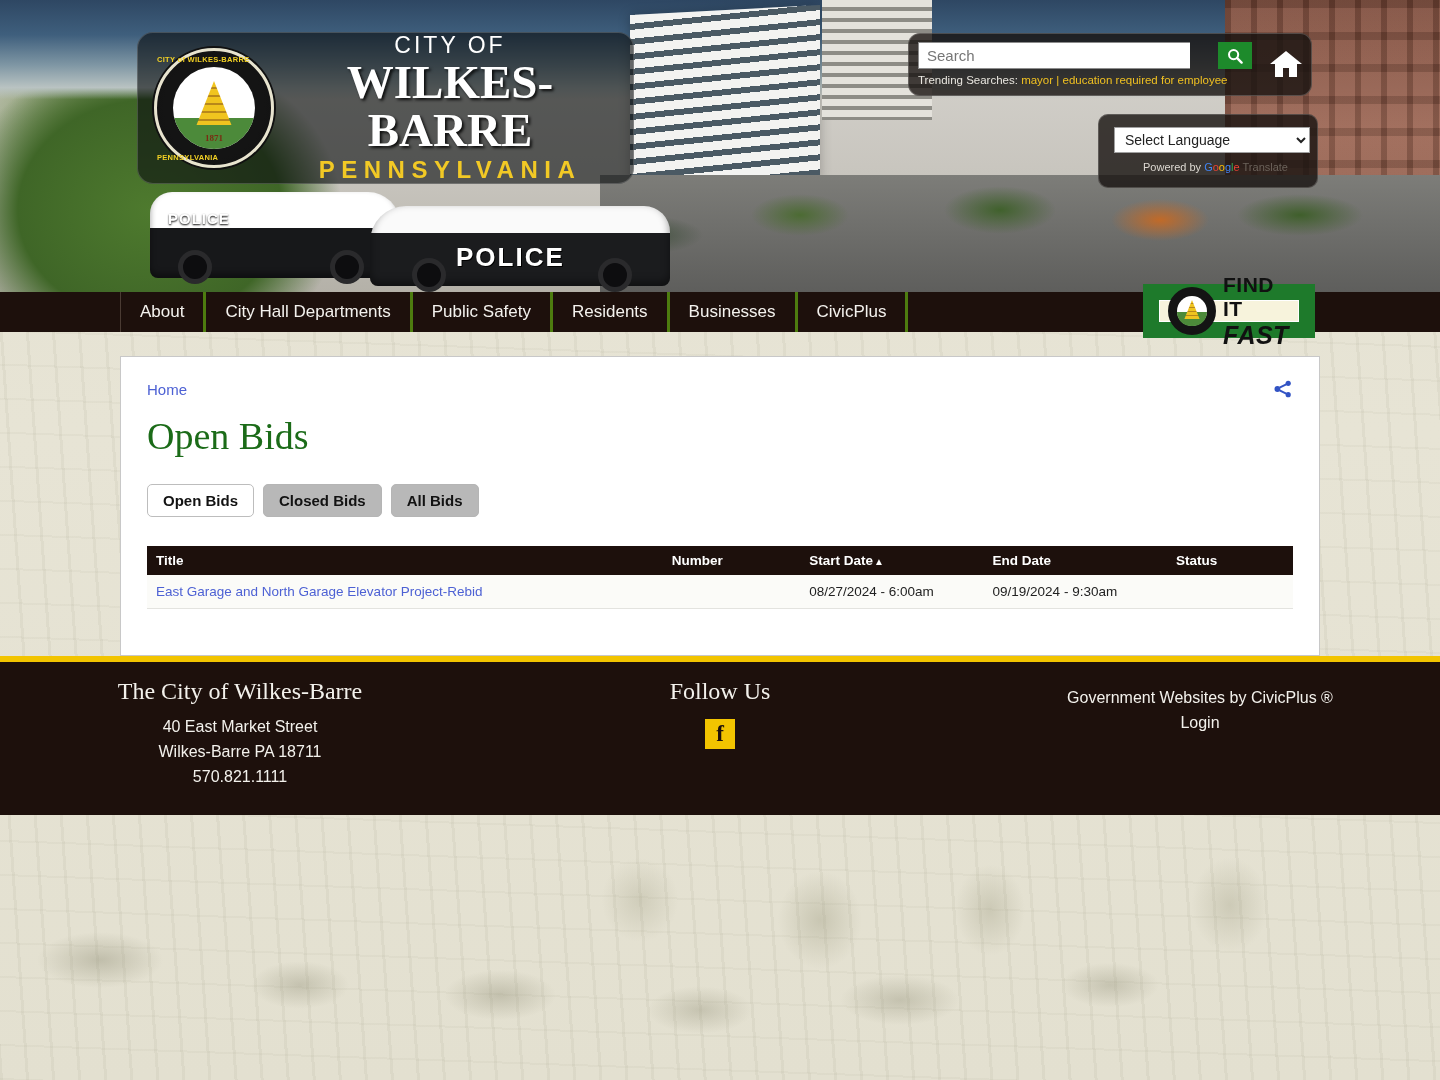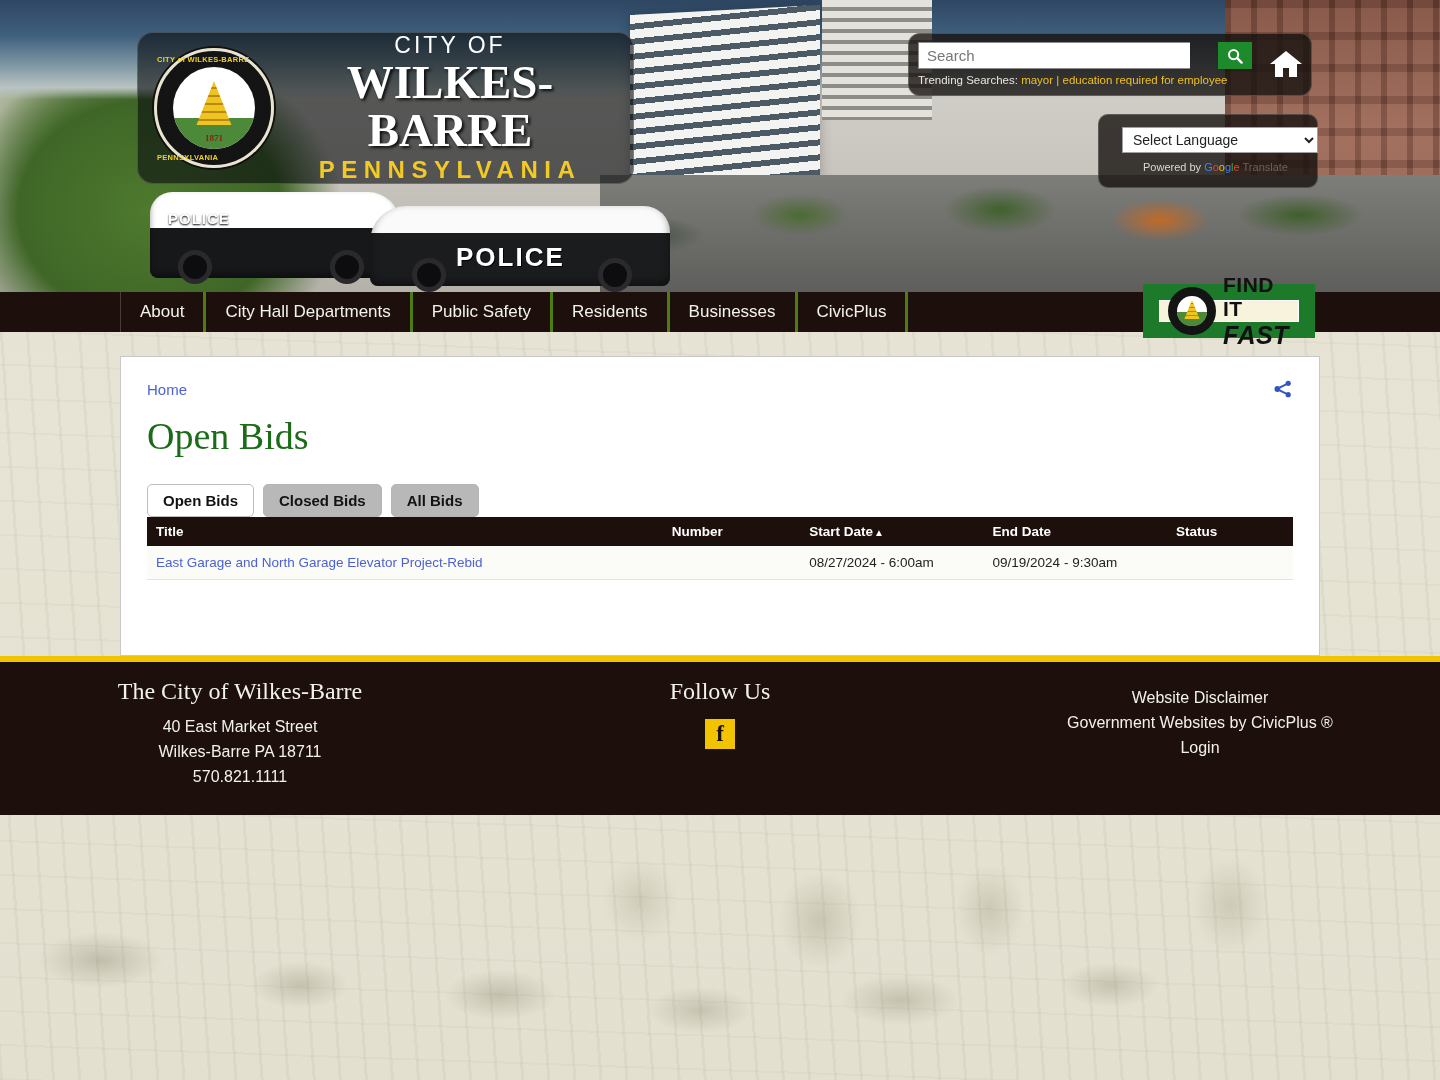--- a/index.html
+++ b/index.html
@@ -231,21 +231,21 @@
   }
 
   
   .lang-plate {
     position: absolute;
     left: 1098px; top: 114px;
     width: 220px; height: 74px;
     border-radius: 10px;
     background: rgba(22,18,15,.80);
     box-shadow: inset 0 0 0 1px rgba(255,255,255,.18);
-    padding: 13px 12px 0 24px;
+    padding: 13px 12px 0 16px;
   }
   .lang-select {
     width: 196px; height: 26px;
     background: #fff; border: 1px solid #a0a0a0;
     font: 400 14px "Liberation Sans", sans-serif; color: #222;
     padding: 0 6px;
   }
   .powered {
     margin-top: 8px; text-align: right; padding-right: 18px;
     font: 400 11px "Liberation Sans", sans-serif; color: #ddd9d2;
@@ -351,20 +351,21 @@
     border: 1px solid #b5b5b5;
     background: #b8b8b8;
     line-height: 1;
   }
   .tab-btn.active {
     background: #fff;
     border: 1px solid #bdbdbd;
   }
 
   table.bids {
+    margin-top: 29px;
     width: 100%;
     border-collapse: collapse;
     table-layout: fixed;
   }
   table.bids thead th {
     background: #1d100c;
     color: #fff;
     font: 700 13.5px "Liberation Sans", sans-serif;
     text-align: left;
     padding: 7px 9px;
@@ -573,17 +574,16 @@
   </div>
 
   <div class="foot-col">
     <div class="foot-head">Follow Us</div>
     <div class="fb-icon">
       <span>f</span>
     </div>
   </div>
 
   <div class="foot-col foot-right">
-    <div class="foot-link">Website Disclaimer</div>
     <div class="foot-link">Government Websites by CivicPlus ®</div>
     <div class="foot-link">Login</div>
   </div>
 </footer>
 
 </body></html>

